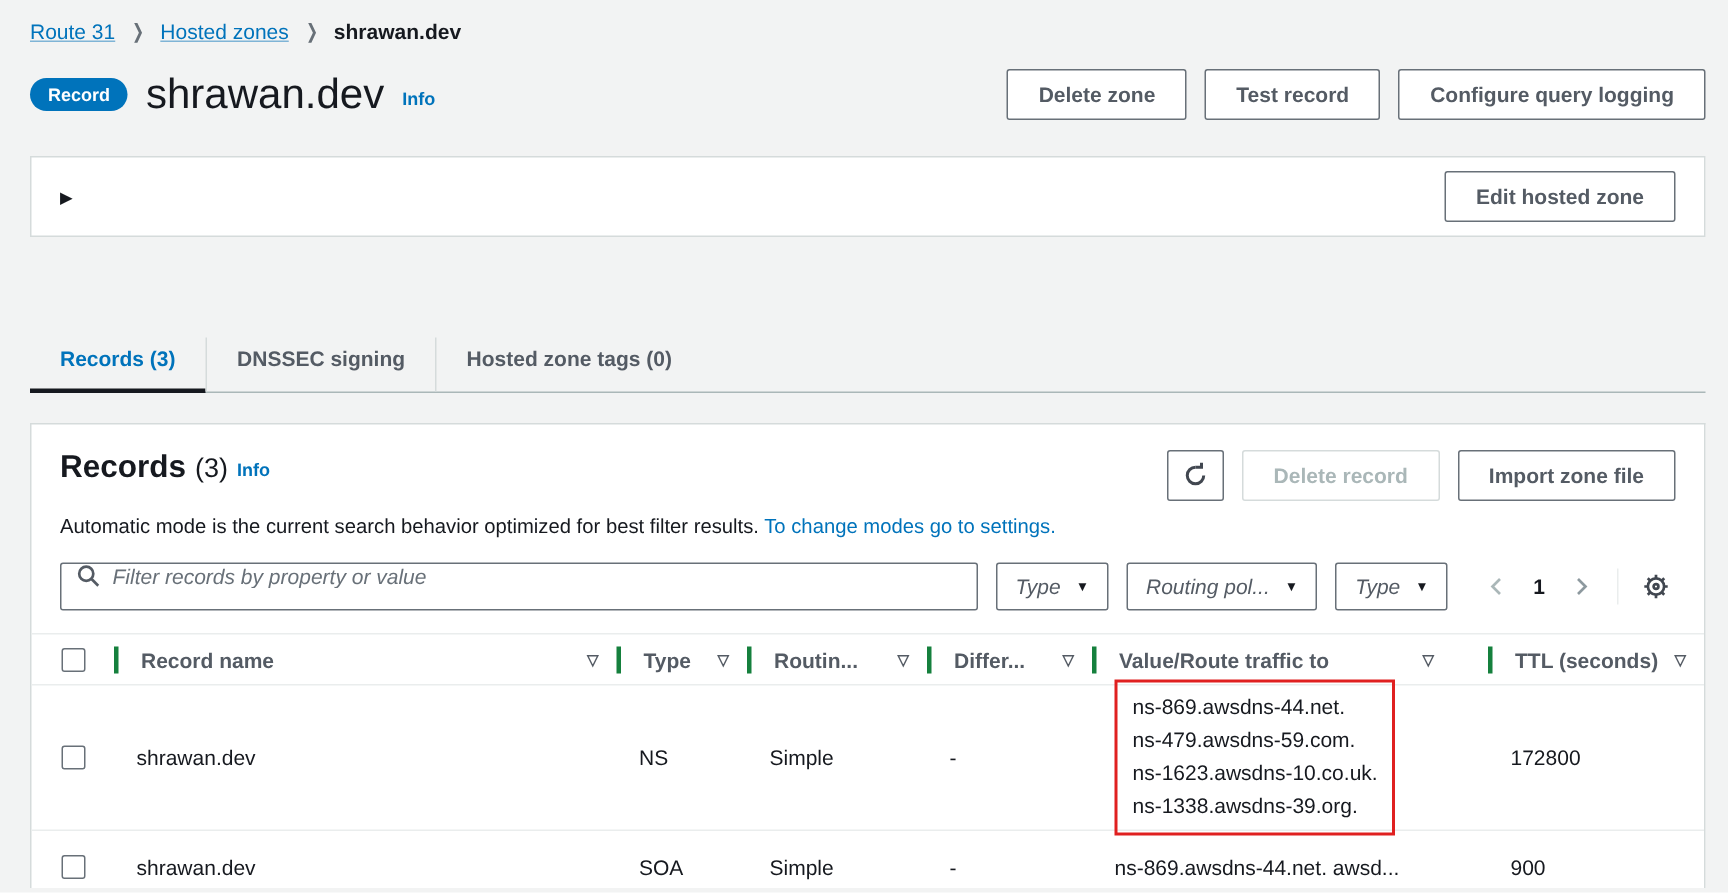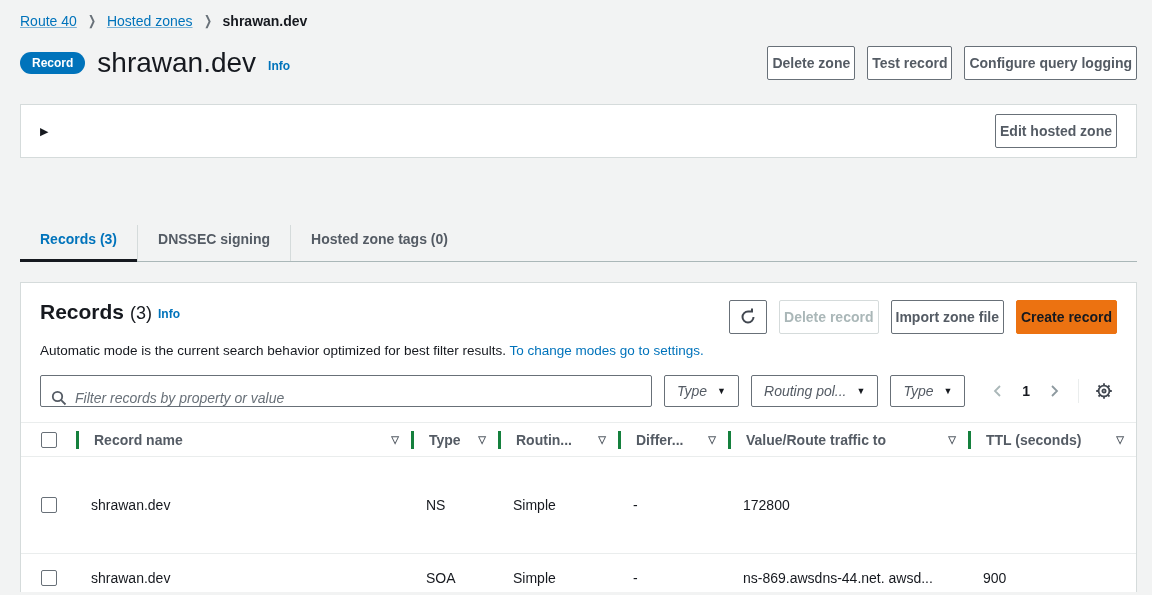--- a/index.html
+++ b/index.html
@@ -26,21 +26,21 @@
     padding:4px 12px; border-radius:12px;
   }
   .page-title { font-size:28px; font-weight:500; color:#16191f; }
   .info-link { color:#0073bb; font-size:12px; font-weight:bold; cursor:pointer; position:relative; top:3px; }
   .header-buttons { display:flex; gap:12px; }
 
   .btn {
     display:inline-flex; align-items:center; justify-content:center;
     background:#fff; border:1px solid #687078; border-radius:2px;
     color:#545b64; font-weight:bold; font-size:14px;
-    padding:0 4px; height:34px; cursor:pointer; white-space:nowrap;
+    padding:0 20px; height:34px; cursor:pointer; white-space:nowrap;
     font-family:"Liberation Sans", sans-serif;
   }
   .btn.disabled { border-color:#d5dbdb; color:#aab7b8; cursor:default; }
   .btn.primary { background:#ec7211; border-color:#ec7211; color:#16191f; }
   .btn.icon-btn { width:38px; padding:0; }
 
   
   .zone-panel {
     margin-top:24px; background:#fff; border:1px solid #d5dbdb;
     display:flex; align-items:center; justify-content:space-between;
@@ -70,21 +70,21 @@
   .records-count { font-size:18px; font-weight:normal; color:#16191f; }
   .records-title-line .info-link { top:-1px; }
   .records-subtitle { margin-top:9px; font-size:13.5px; color:#16191f; padding:0 19px; }
   .records-subtitle .link { color:#0073bb; cursor:pointer; }
   .records-actions { display:flex; gap:12px; }
 
   
   .filter-row { margin-top:17px; padding:0 19px; display:flex; align-items:center; }
   .search-box {
     flex:0 0 612px; height:32px; border:1px solid #687078; border-radius:2px;
-    display:flex; align-items:flex-end; padding:0 10px; gap:8px; background:#fff;
+    display:flex; align-items:flex-start; padding:0 10px; gap:8px; background:#fff;
   }
   .search-box input {
     border:none; outline:none; flex:1; font-size:14px; font-style:italic; color:#16191f;
     font-family:"Liberation Sans", sans-serif; background:transparent;
   }
   .search-box input::placeholder { color:#687078; opacity:1; }
   .dropdown {
     height:32px; border:1px solid #687078; border-radius:2px; background:#fff;
     display:flex; align-items:center; gap:10px; padding:0 12px; margin-left:12px;
     font-style:italic; color:#545b64; font-size:14px; cursor:pointer; white-space:nowrap;
@@ -106,42 +106,42 @@
     padding:0 12px 0 15px;
   }
   .th + .th, .th.first { border-left:3px solid #15803d; }
   .sort-icon { color:#545b64; font-size:10px; margin-left:6px; }
   .col-check { flex:0 0 55px; display:flex; justify-content:center; align-items:center; }
   .col-name  { flex:0 0 335px; }
   .col-type  { flex:0 0 87px; }
   .col-routing { flex:0 0 120px; }
   .col-differ { flex:0 0 110px; }
   .col-value { flex:0 0 240px;gap:16px; }
-  .col-ttl   { flex:1 1 auto; }
+  .col-ttl   { flex:1 1 auto;margin-left:24px; }
   .td { padding:0 12px 0 15px; font-size:14px; color:#16191f; }
   .row { border-bottom:1px solid #eaeded; }
   .row-ns { height:97px; }
   .row-soa { height:48px; }
   .checkbox {
     width:16px; height:16px; border:1.5px solid #687078; border-radius:2px; background:#fff; cursor:pointer;
   }
   .value-highlight {
     border:2px solid #e02020; padding:5px 10px 7px 10px; display:inline-block;
   }
   .value-line { line-height:22px; white-space:nowrap; }
 
   svg { display:block; }
 </style>
 </head>
 <body>
 
 <div class="page">
 
   <div class="breadcrumb">
-    <span class="crumb-link">Route 40</span>
+    <span class="crumb-link">Route 31</span>
     <span class="crumb-sep">❯</span>
     <span class="crumb-link">Hosted zones</span>
     <span class="crumb-sep">❯</span>
     <span class="crumb-current">shrawan.dev</span>
   </div>
 
   <div class="page-header">
     <div class="title-group">
       <span class="badge">Record</span>
       <span class="page-title">shrawan.dev</span>
@@ -181,21 +181,20 @@
         <button class="btn icon-btn">
           <span>
             <svg width="18" height="18" viewBox="0 0 18 18">
               <path d="M14.5 9 A5.5 5.5 0 1 1 9 3.5" fill="none" stroke="#414750" stroke-width="2"></path>
               <path d="M9 3.5 h4 M13 0.5 v4" fill="none" stroke="#414750" stroke-width="2"></path>
             </svg>
           </span>
         </button>
         <button class="btn disabled">Delete record</button>
         <button class="btn">Import zone file</button>
-        <button class="btn primary">Create record</button>
       </div>
     </div>
 
     <div class="records-subtitle">
       <span>Automatic mode is the current search behavior optimized for best filter results.</span>
       <span class="link">To change modes go to settings.</span>
     </div>
 
     <div class="filter-row">
       <div class="search-box">
@@ -276,20 +275,28 @@
       </div>
 
       <div class="tr row row-ns">
         <div class="col-check">
           <span class="checkbox"></span>
         </div>
         <div class="td col-name">shrawan.dev</div>
         <div class="td col-type">NS</div>
         <div class="td col-routing">Simple</div>
         <div class="td col-differ">-</div>
+        <div class="td col-value">
+          <div class="value-highlight">
+            <div class="value-line">ns-869.awsdns-44.net.</div>
+            <div class="value-line">ns-479.awsdns-59.com.</div>
+            <div class="value-line">ns-1623.awsdns-10.co.uk.</div>
+            <div class="value-line">ns-1338.awsdns-39.org.</div>
+          </div>
+        </div>
         <div class="td col-ttl">172800</div>
       </div>
 
       <div class="tr row row-soa">
         <div class="col-check">
           <span class="checkbox"></span>
         </div>
         <div class="td col-name">shrawan.dev</div>
         <div class="td col-type">SOA</div>
         <div class="td col-routing">Simple</div>

